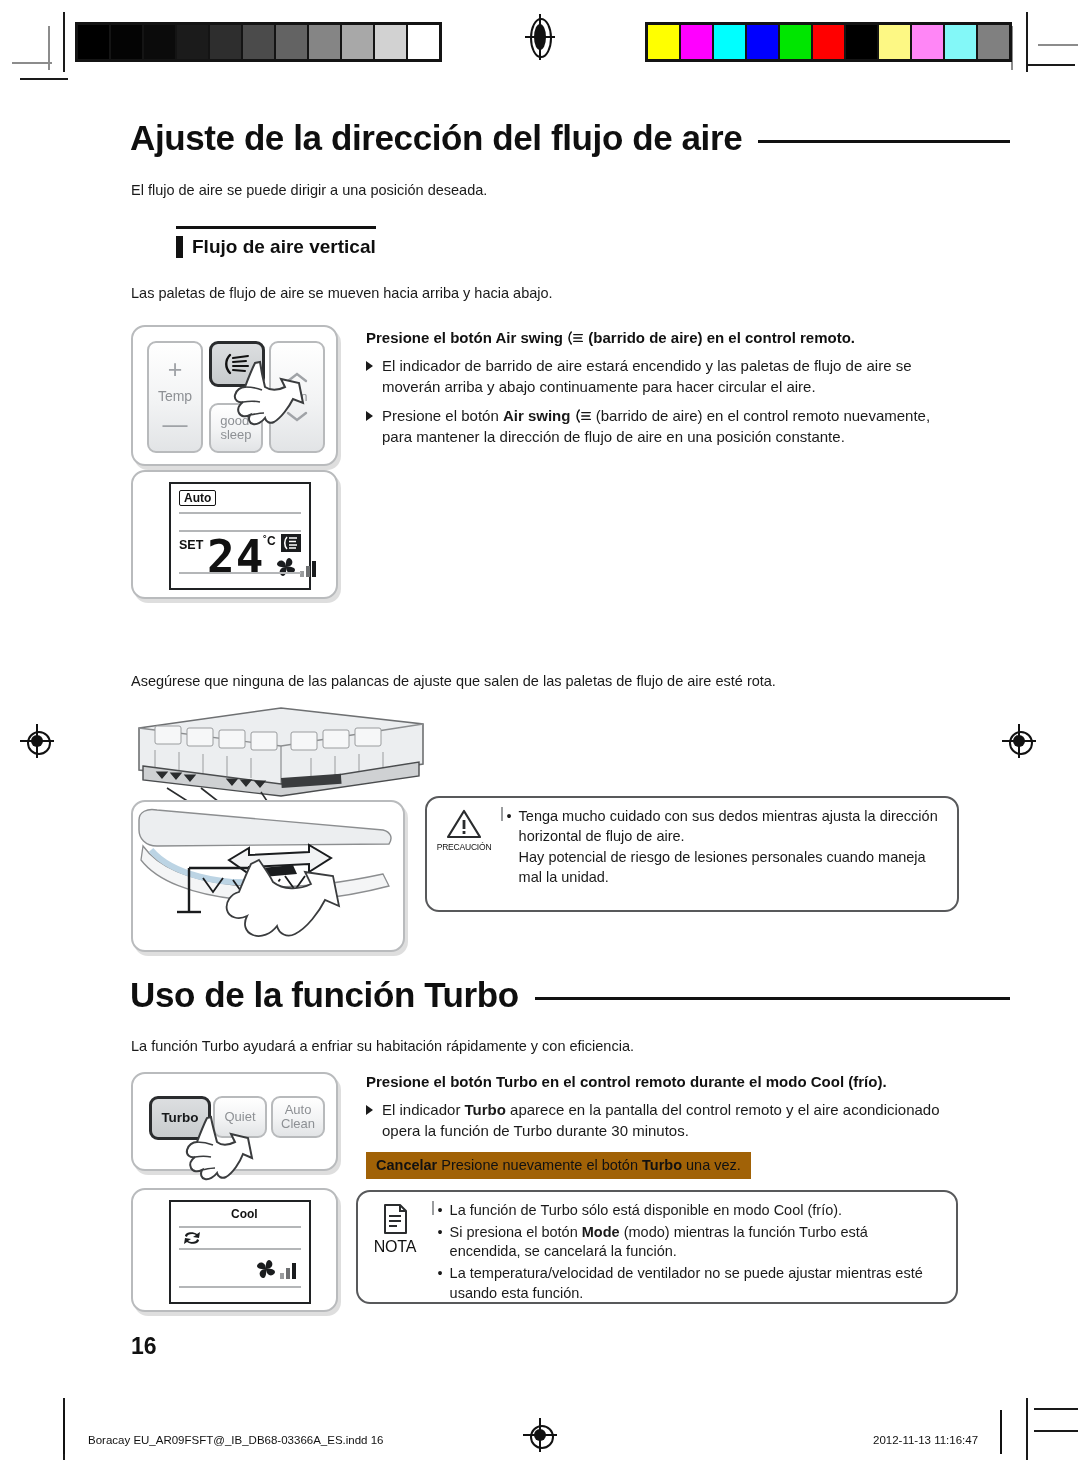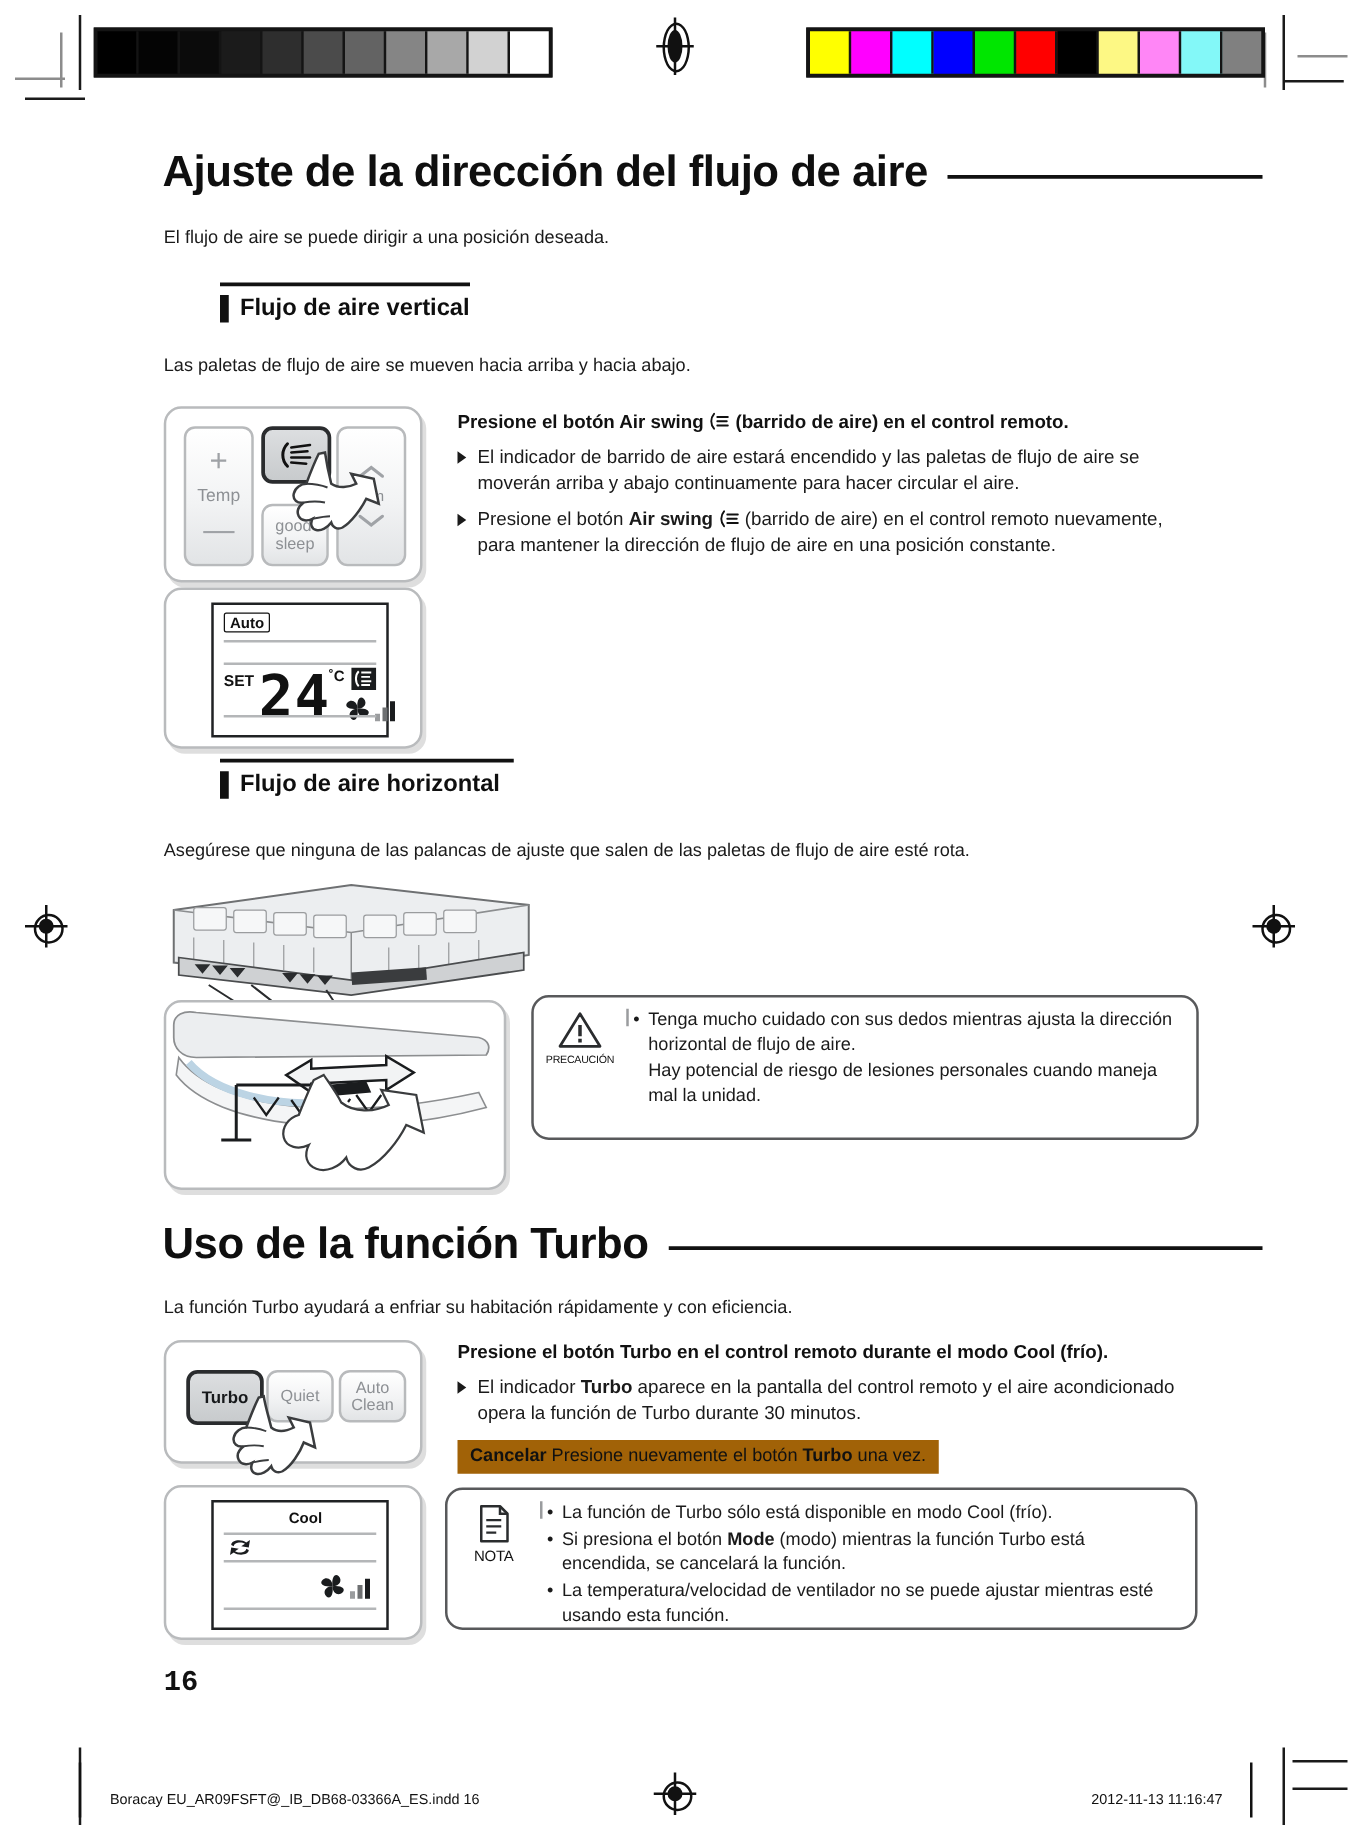--- a/index.html
+++ b/index.html
@@ -137,21 +137,21 @@
     position:absolute; background:#a16207; color:#111;
     font-size:14.5px; padding:5px 10px 6px 10px; white-space:nowrap;
   }
 
   
   .caption {
     position:absolute; text-align:center; font-size:15px; color:#1a1a1a; line-height:1.3;
   }
 
   
-  .page-num { position:absolute; font-size:23px; font-weight:bold; color:#111;font-family:Liberation Mono, monospace; }
+  .page-num { position:absolute; font-size:23px; font-weight:bold; color:#111; }
   .foot-txt { position:absolute; font-size:11.5px; color:#111; white-space:nowrap; }
   .foot-vline { position:absolute; width:1.5px; background:#111; }
 </style>
 </head>
 <body>
 
 <div class="page">
 
   <div class="crop-v" style="left:63px; top:12px; height:60px;"></div>
   <div class="crop-v crop-gray" style="left:48px; top:26px; height:44px;"></div>
@@ -324,27 +324,20 @@
     </div>
     <div class="bul">
       <span class="tri"></span>
       <span class="txt"><span>Presione el botón </span><b>Air swing</b> <svg class="swing-ic" viewBox="0 0 20 18">
             <path d="M5 2 C1.5 6, 1.5 12, 5 16" stroke="#111" stroke-width="1.8" fill="none" stroke-linecap="round"></path>
             <path d="M8 5 L18 5 M8 9 L17 9 M8 13 L18 13" stroke="#111" stroke-width="1.7" stroke-linecap="round"></path>
           </svg><span> (barrido de aire) en el control remoto nuevamente, para mantener la dirección de flujo de aire en una posición constante.</span></span>
     </div>
   </div>
 
-  <div class="h2-wrap" style="top:607px;">
-    <div class="h2-rule" style="width:235px;"></div>
-    <div class="h2-row">
-      <div class="h2-bar"></div>
-      <div class="h2">Flujo de aire horizontal</div>
-    </div>
-  </div>
 
   <div class="body-text" style="left:131px; top:671px; width:860px;">Asegúrese que ninguna de las palancas de ajuste que salen de las paletas de flujo de aire esté rota.</div>
 
   <svg width="300" height="115" viewBox="0 0 300 115" style="position:absolute; left:131px; top:700px;">
     <path d="M8 28 L150 8 L292 24 L292 64 L150 86 L8 70 Z" fill="#eceef0" stroke="#6e7072" stroke-width="1.6"></path>
     <path d="M8 28 L150 46 L292 24" fill="none" stroke="#8c8e90" stroke-width="1.3"></path>
     <path d="M150 46 L150 86" fill="none" stroke="#8c8e90" stroke-width="1.2"></path>
     <g stroke="#9a9c9e" stroke-width="1" fill="#f6f7f8">
       <rect x="24" y="26" width="26" height="18" rx="2"></rect>
         <rect x="56" y="28" width="26" height="18" rx="2"></rect>
@@ -491,21 +484,21 @@
     <b>Cancelar</b><span>  Presione nuevamente el botón </span><b>Turbo</b><span> una vez.</span>
   </div>
 
   <div class="advbox" style="left:356px; top:1190px; width:598px; height:110px;">
     <div class="adv-icon">
       <svg width="30" height="34" viewBox="0 0 30 34">
         <path d="M5 3 L20 3 L26 9 L26 31 L5 31 Z" fill="#fff" stroke="#2a2c2e" stroke-width="2" stroke-linejoin="round"></path>
         <path d="M20 3 L20 9 L26 9" fill="none" stroke="#2a2c2e" stroke-width="2"></path>
         <path d="M9 14 L21 14 M9 19 L21 19 M9 24 L17 24" stroke="#2a2c2e" stroke-width="1.8"></path>
       </svg>
-      <div class="cap" style="font-size:12px;">NOTA</div>
+      <div class="cap" style="font-size:16px;">NOTA</div>
     </div>
     <div class="adv-sep"></div>
     <div class="adv-body">
       <div class="adv-li">
         <span class="dot">•</span>
         <span class="txt"><span>La función de Turbo sólo está disponible en modo Cool (frío).</span><b></b><span></span></span>
       </div>
       <div class="adv-li">
         <span class="dot">•</span>
         <span class="txt"><span>Si presiona el botón  </span><b>Mode</b><span> (modo) mientras la función Turbo está encendida, se cancelará la función.</span></span>

